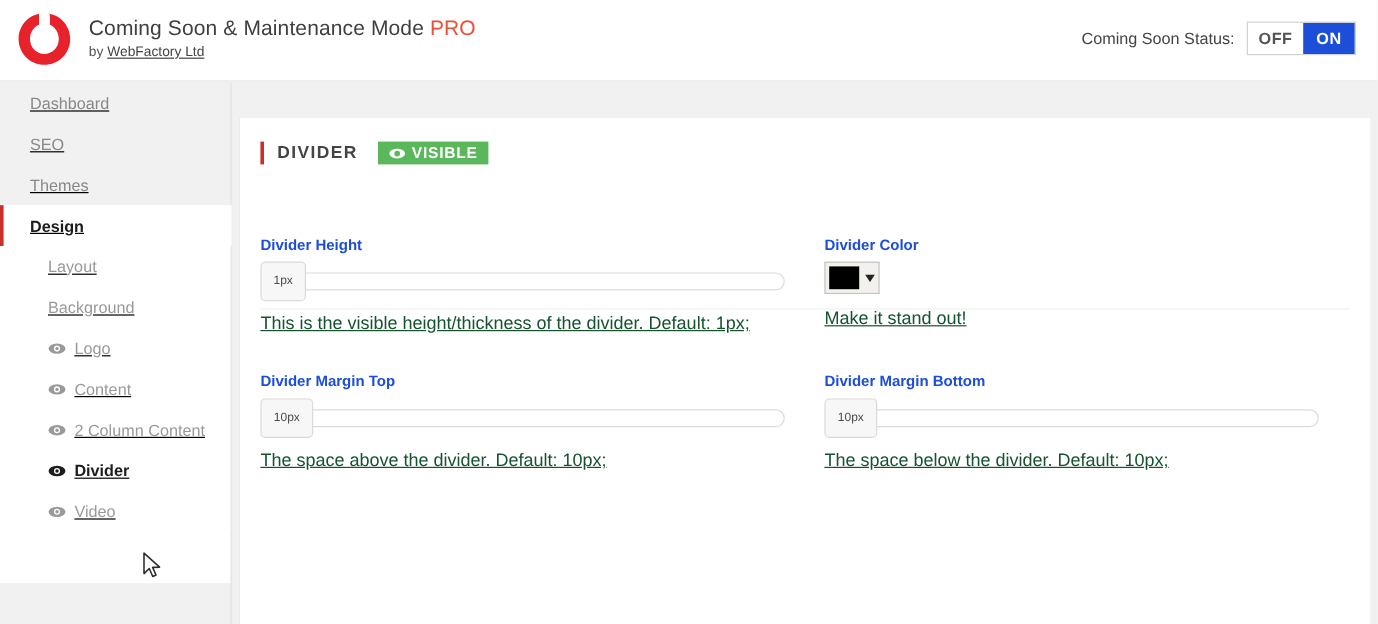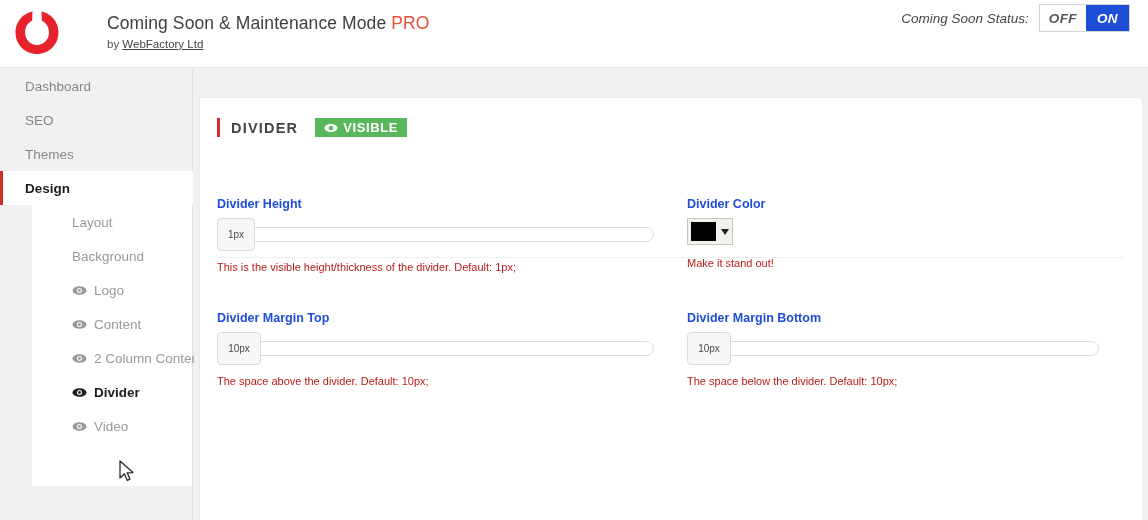--- a/index.html
+++ b/index.html
@@ -14,21 +14,21 @@
 
   
   .topbar {
     position: absolute; top: 0; left: 0;
     width: 1148px; height: 68px;
     background: #ffffff;
     border-bottom: 1px solid #e4e4e4;
   }
   .brand {
     position: absolute; left: 12px; top: 6px;
-    display: flex; align-items: flex-start; gap: 33px;
+    display: flex; align-items: flex-start;
   }
   .logo-mark {
     width: 50px; height: 50px;
     position: relative; flex: 0 0 auto;
     margin-top: 2px;
   }
   .logo-mark svg { display: block; }
   .brand-text { margin-left: 12px; padding-top: 8px; }
   .brand-title {
     font-size: 17.5px; color: #3f3f3f;
@@ -38,22 +38,22 @@
   .brand-title .pro { color: #e8503a; }
   .brand-sub {
     font-size: 11.5px; color: #555; margin-top: 5px;
     white-space: nowrap;
   }
   .brand-sub a {
     color: #444; text-decoration: underline;
   }
 
   .status-wrap {
-    position: absolute; right: 18px; top: 4px;
-    display: flex; align-items: center; font-style: italic;
+    position: absolute; right: 18px; top: 18px;
+    display: flex; align-items: center;
   }
   .status-label {
     font-size: 13.5px; color: #444; margin-right: 10px;
     white-space: nowrap;
   }
   .toggle {
     display: flex; border: 1px solid #d2d2d2;
     height: 28px; overflow: hidden; background: #fff;
   }
   .toggle .seg {
@@ -63,20 +63,21 @@
   }
   .toggle .off { color: #555; background: #fff; }
   .toggle .on  { color: #fff; background: #1d4ed8; }
 
   
   .sidebar {
     position: absolute; left: 0; top: 69px;
     width: 193px; height: 451px;
     background: #f1f1f1;
     border-right: 1px solid #e0e0e0;
+    text-decoration: underline;
   }
   .nav-item {
     position: relative;
     height: 34px; display: flex; align-items: center;
     padding-left: 25px; font-size: 13.5px; color: #888;
     white-space: nowrap;
   }
   .nav-item.active {
     background: #ffffff; color: #1d1d1d; font-weight: 700;
     width: 193px;
@@ -128,21 +129,21 @@
   .rowline {
     position: absolute; left: 17px; top: 0;
     width: 908px; height: 1px; background: #f0f0f0;
   }
   .field { position: absolute; }
   .field-label {
     font-size: 12.5px; font-weight: 700; color: #1d4ed8;
     margin-bottom: 7px; white-space: nowrap;
   }
   .field-help {
-    font-size: 11px; color: #b91c1c; white-space: nowrap;
+    font-size: 15px; color: #14532d; white-space: nowrap; text-decoration: underline;
   }
 
   
   .slider { position: relative; height: 34px; }
   .track {
     position: absolute; left: 22px; top: 9px;
     height: 15px; border: 1px solid #dcdcdc; border-radius: 8px;
     background: #ffffff;
   }
   .handle {
@@ -213,21 +214,21 @@
   <div class="nav-item">
     <span>SEO</span>
   </div>
   <div class="nav-item">
     <span>Themes</span>
   </div>
   <div class="nav-item active">
     <span>Design</span>
   </div>
 
-  <div class="sub-rest" style="height:281px;margin-left:32px;">
+  <div class="sub-rest" style="height:281px;">
     <div class="nav-sub">
       <span>Layout</span>
     </div>
     <div class="nav-sub">
       <span>Background</span>
     </div>
     <div class="nav-sub">
       <span class="eye">
         <svg width="15" height="11" viewBox="0 0 16 11">
             <ellipse cx="8" cy="5.5" rx="7.5" ry="4.6" fill="#9a9a9a"></ellipse>

